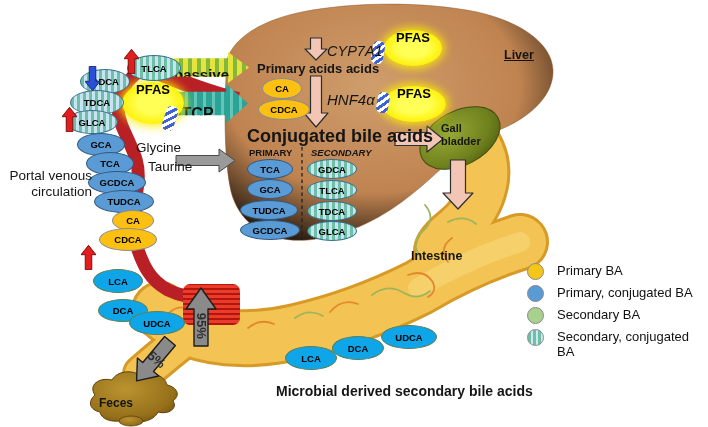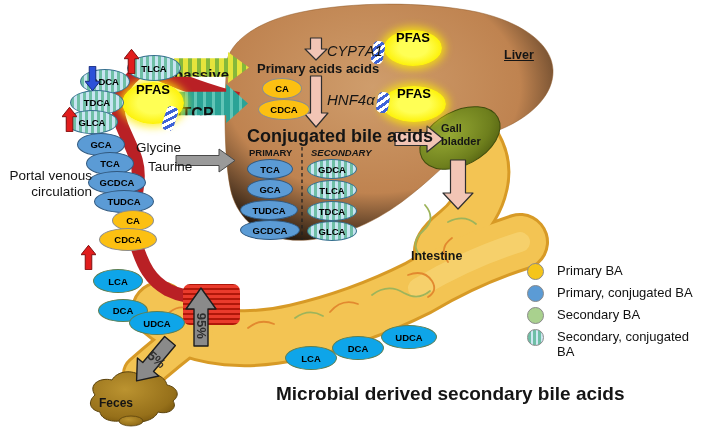--- a/index.html
+++ b/index.html
@@ -253,21 +253,21 @@
     </div>
   <div class="ell e-green" style="left:381px;top:305px;width:54px;height:22px;">
       <span>UDCA</span>
     </div>
 
   <div class="lbl" style="left:136px;top:140px;font-size:13.5px;">Glycine</div>
   <div class="lbl" style="left:148px;top:159px;font-size:13.5px;">Taurine</div>
   <div class="lbl" style="left:0px;top:168px;width:92px;font-size:13.5px;white-space:normal;text-align:right;">Portal venous circulation</div>
   <div class="lbl b" style="left:441px;top:122px;width:54px;font-size:11px;white-space:normal;">Gall bladder</div>
   <div class="lbl b" style="left:411px;top:249px;font-size:12.5px;">Intestine</div>
-  <div class="lbl b" style="left:276px;top:383px;font-size:19px;">Microbial derived secondary bile acids</div>
+  <div class="lbl b" style="left:276px;top:383px;font-size:14px;">Microbial derived secondary bile acids</div>
   <div class="lbl b" style="left:99px;top:396px;font-size:12px;">Feces</div>
   <div class="lbl b rot90" style="left:186px;top:318px;width:30px;font-size:13px;color:#2e2e2e;text-align:center;">95%</div>
   <div class="lbl b" style="left:147px;top:352px;font-size:13px;color:#2e2e2e;transform:rotate(40deg);">5%</div>
 
   <div class="legend-item" style="left:527px;top:215px;">
     <div class="sw sw-primary"></div>
     <span>Primary BA</span>
   </div>
   <div class="legend-item" style="left:527px;top:237px;">
     <div class="sw sw-primary-conjugated"></div>

